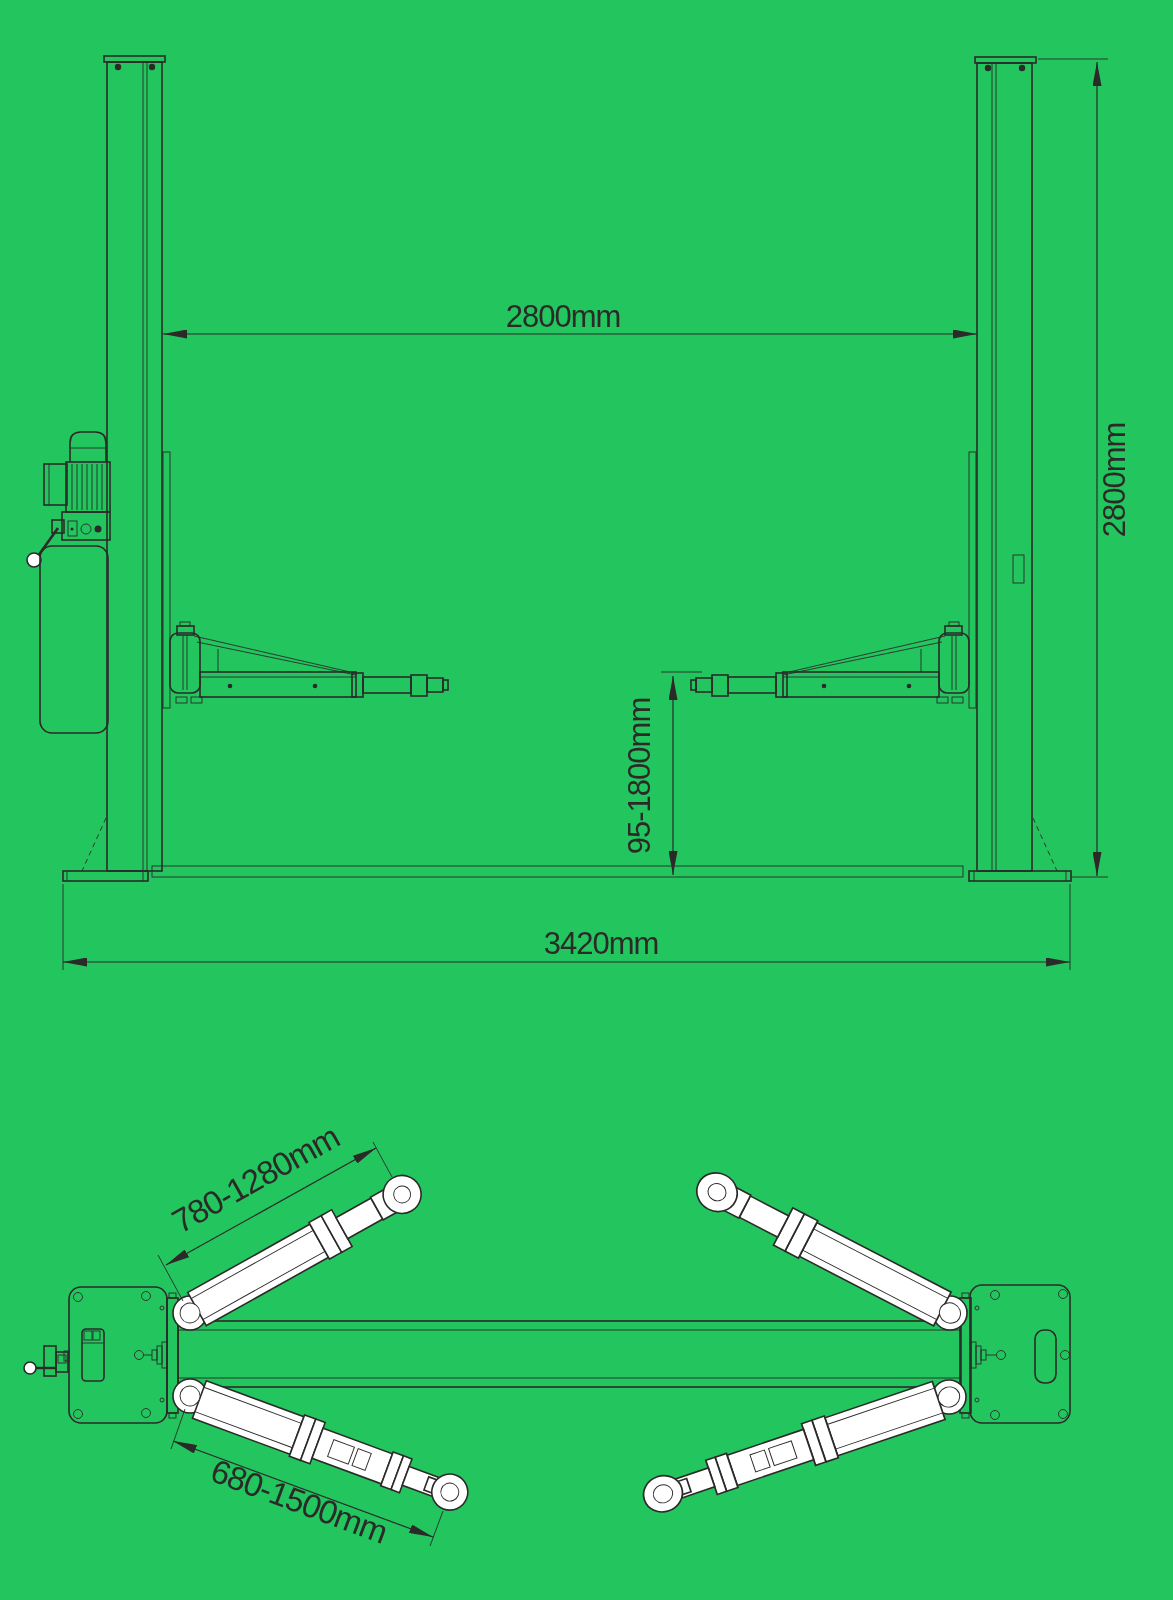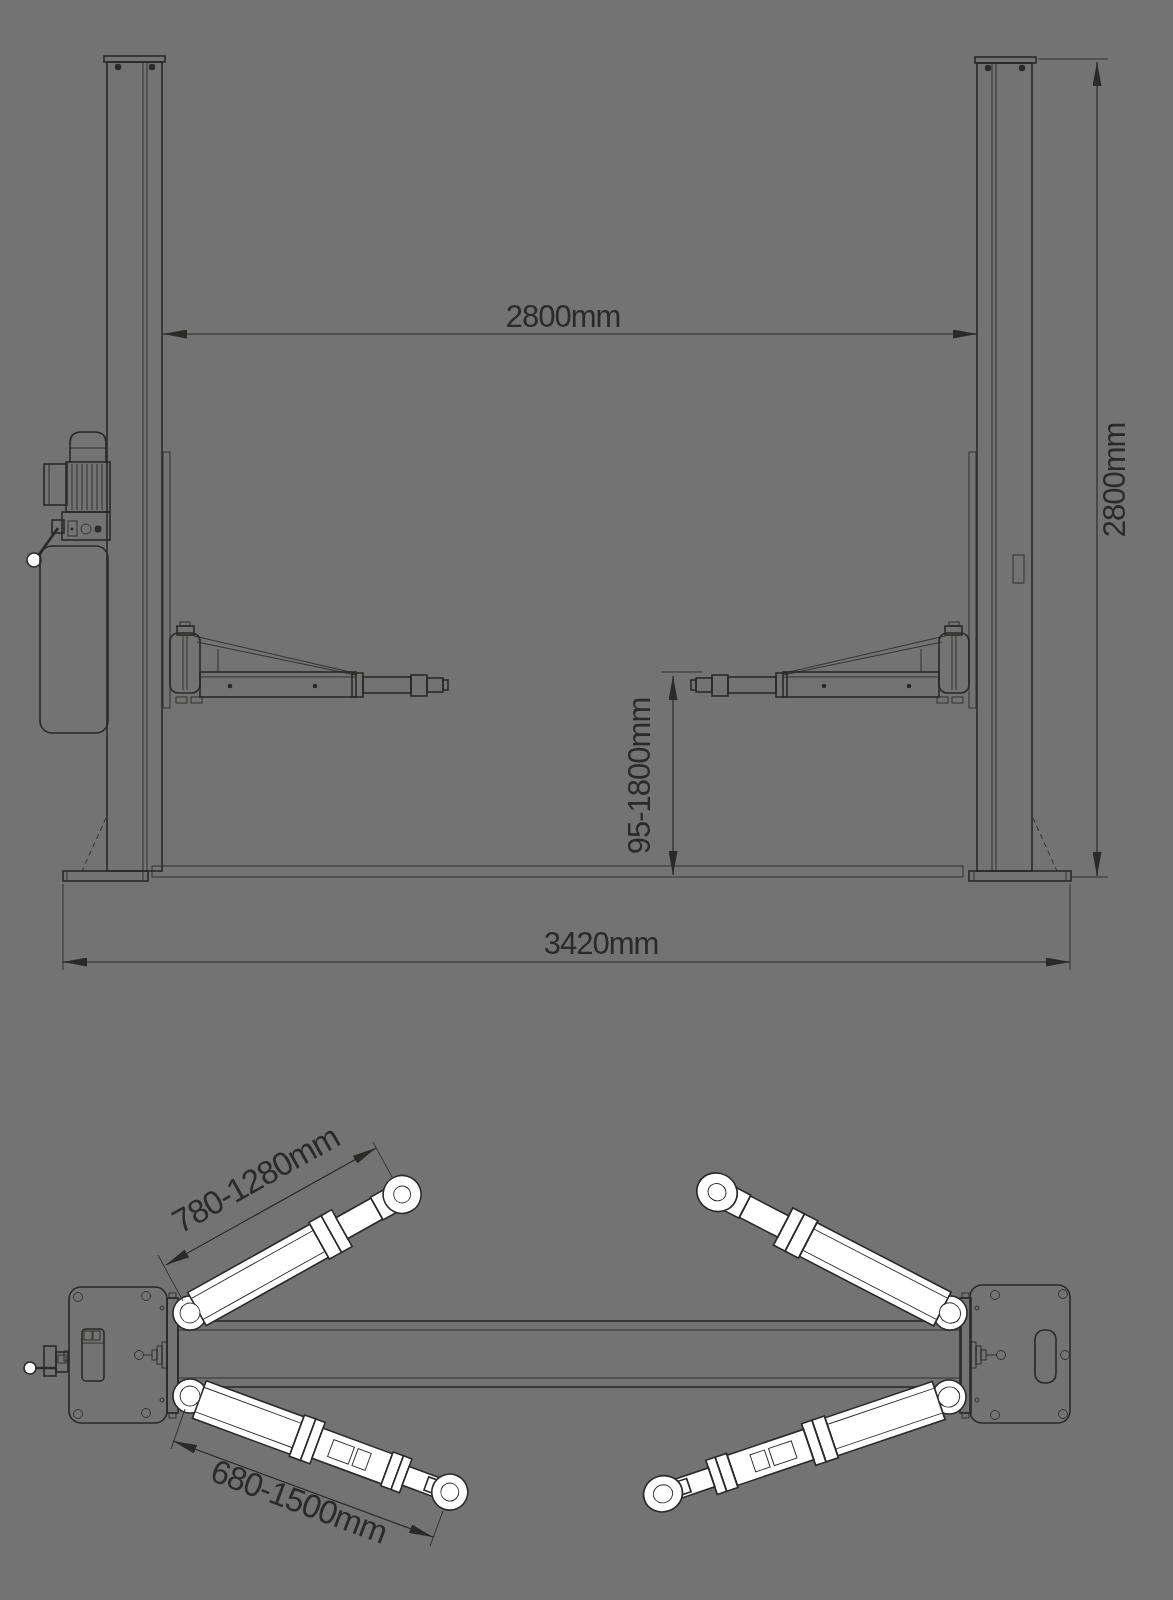--- a/index.html
+++ b/index.html
@@ -1,16 +1,16 @@
 <!DOCTYPE html>
 <html><head>
 <meta charset="utf-8">
 <style>
   html,body{margin:0;padding:0;background:#ffffff;}
-  .stage{position:relative;width:1173px;height:1600px;background:#737373;overflow:hidden;}
+  .stage{position:relative;width:1173px;height:1600px;background:#22c55e;overflow:hidden;}
   svg{display:block;}
   .ol{fill:none;stroke:#2b2a29;stroke-width:1.6;}
   .thin{fill:none;stroke:#2b2a29;stroke-width:0.9;}
   .dim{fill:none;stroke:#2b2a29;stroke-width:1.2;}
   .dash{fill:none;stroke:#2b2a29;stroke-width:0.9;stroke-dasharray:5 4;}
   .dot{fill:#2b2a29;stroke:none;}
   .wf{fill:#ffffff;stroke:#2b2a29;stroke-width:1.6;}
   .wfthin{fill:#ffffff;stroke:#2b2a29;stroke-width:0.9;}
   .dimtext{font-family:"Liberation Sans",sans-serif;font-size:31px;letter-spacing:-1px;fill:#2b2a29;}
   .dimtext-lg{font-family:"Liberation Sans",sans-serif;font-size:33px;letter-spacing:-1px;fill:#2b2a29;}

